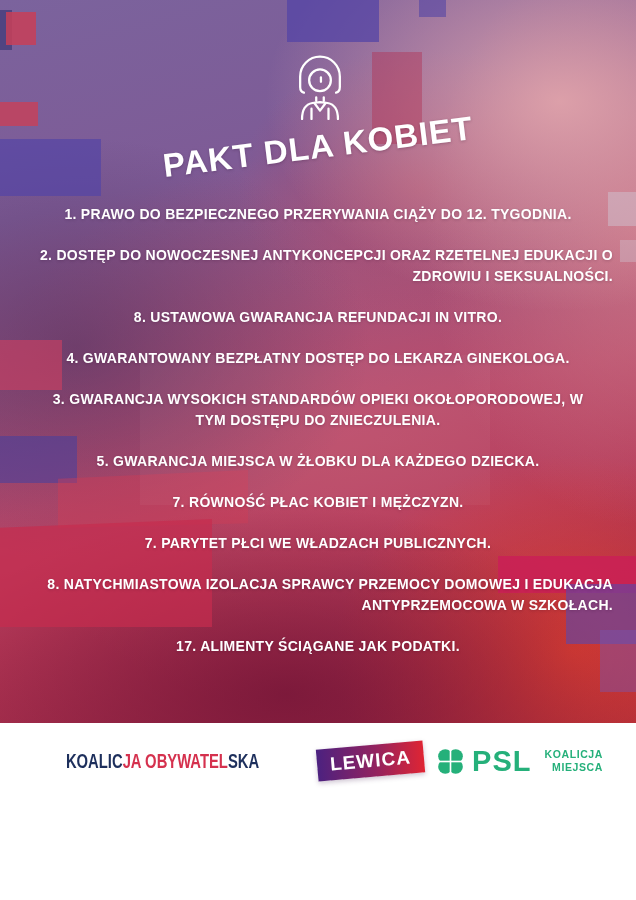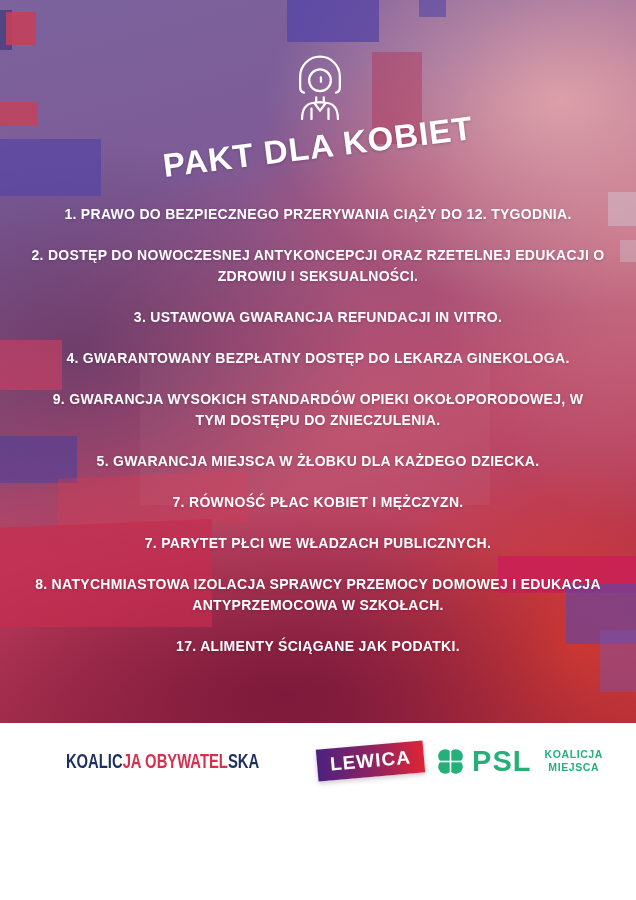--- a/index.html
+++ b/index.html
@@ -48,21 +48,21 @@
     transform:rotate(-7deg);
     text-shadow:0 1px 3px rgba(40,10,40,.25);
   }
   
   .points{position:absolute;left:10px;top:204px;width:616px;text-align:center;}
   .pt{
     margin:0 auto 20px auto;color:#fff;font-weight:700;
     font-size:14px;line-height:21px;letter-spacing:.3px;
     text-shadow:0 1px 3px rgba(40,10,40,.22);
   }
-  .w540{max-width:540px;} .w560{max-width:560px;} .w590{max-width:590px;} .w616{max-width:616px;}
+  .w540{max-width:540px;} .w560{max-width:560px;} .w590{max-width:590px;text-align:right;} .w616{max-width:616px;}
   
   .footer{position:absolute;left:0;top:723px;width:636px;height:177px;background:#ffffff;}
   .logos{display:flex;align-items:center;justify-content:space-between;padding:16px 33px 0 33px;height:44px;}
   .ko{
     white-space:pre;font-size:20px;font-weight:700;letter-spacing:0;
     transform:scaleX(.74);transform-origin:left center;flex:0 0 auto;
   }
   .ko [data-color="navy"]{color:var(--ko_navy);}
   .ko [data-color="red"]{color:var(--ko_red);}
   .lewica{
@@ -70,21 +70,21 @@
     background:linear-gradient(93deg,var(--lewica_purple) 0%,var(--lewica_magenta) 55%,var(--lewica_red) 100%);
     color:#fff;font-weight:700;font-size:19px;letter-spacing:1px;
     padding:5px 13px;transform:rotate(-5deg);
     box-shadow:0 2px 5px rgba(60,20,70,.25);
   }
   .psl{display:flex;align-items:center;flex:0 0 auto;}
   .clover{width:27px;height:27px;margin-right:8px;}
   .psl-abbr{color:var(--psl_green);font-size:29px;font-weight:700;letter-spacing:1px;line-height:1;}
   .psl-sub{
     margin-left:13px;color:var(--psl_green);font-size:10.5px;font-weight:700;
-    letter-spacing:.6px;line-height:13px;text-align:center;
+    letter-spacing:.6px;line-height:13px;text-align:right;
   }
 </style>
 </head>
 <body>
 
 <div class="poster">
 
   <div class="photo">
     <div class="shape s2"></div>
     <div class="shape s1"></div>
@@ -114,23 +114,23 @@
       <path d="M11,71 q0,-15 11,-17 l8,-1 8,1 q11,2 11,17"></path>
       <path d="M24,54 l6,8 6,-8"></path>
       <path d="M21,60 v11 M39,60 v11"></path>
     </svg>
     <h1 class="poster-title">PAKT DLA KOBIET</h1>
   </div>
 
   <div class="points">
     <p class="pt w560">1. PRAWO DO BEZPIECZNEGO PRZERYWANIA CIĄŻY DO 12. TYGODNIA.</p>
     <p class="pt w590">2. DOSTĘP DO NOWOCZESNEJ ANTYKONCEPCJI ORAZ RZETELNEJ EDUKACJI O ZDROWIU I SEKSUALNOŚCI.</p>
-    <p class="pt w616">3. USTAWOWA GWARANCJA REFUNDACJI IN VITRO.</p>
+    <p class="pt w616">8. USTAWOWA GWARANCJA REFUNDACJI IN VITRO.</p>
     <p class="pt w616">4. GWARANTOWANY BEZPŁATNY DOSTĘP DO LEKARZA GINEKOLOGA.</p>
-    <p class="pt w540">9. GWARANCJA WYSOKICH STANDARDÓW OPIEKI OKOŁOPORODOWEJ, W TYM DOSTĘPU DO ZNIECZULENIA.</p>
+    <p class="pt w540">3. GWARANCJA WYSOKICH STANDARDÓW OPIEKI OKOŁOPORODOWEJ, W TYM DOSTĘPU DO ZNIECZULENIA.</p>
     <p class="pt w616">5. GWARANCJA MIEJSCA W ŻŁOBKU DLA KAŻDEGO DZIECKA.</p>
     <p class="pt w616">7. RÓWNOŚĆ PŁAC KOBIET I MĘŻCZYZN.</p>
     <p class="pt w616">7. PARYTET PŁCI WE WŁADZACH PUBLICZNYCH.</p>
     <p class="pt w590">8. NATYCHMIASTOWA IZOLACJA SPRAWCY PRZEMOCY DOMOWEJ I EDUKACJA ANTYPRZEMOCOWA W SZKOŁACH.</p>
     <p class="pt w616">17. ALIMENTY ŚCIĄGANE JAK PODATKI.</p>
   </div>
 
   <div class="footer">
     <div class="logos">
 

